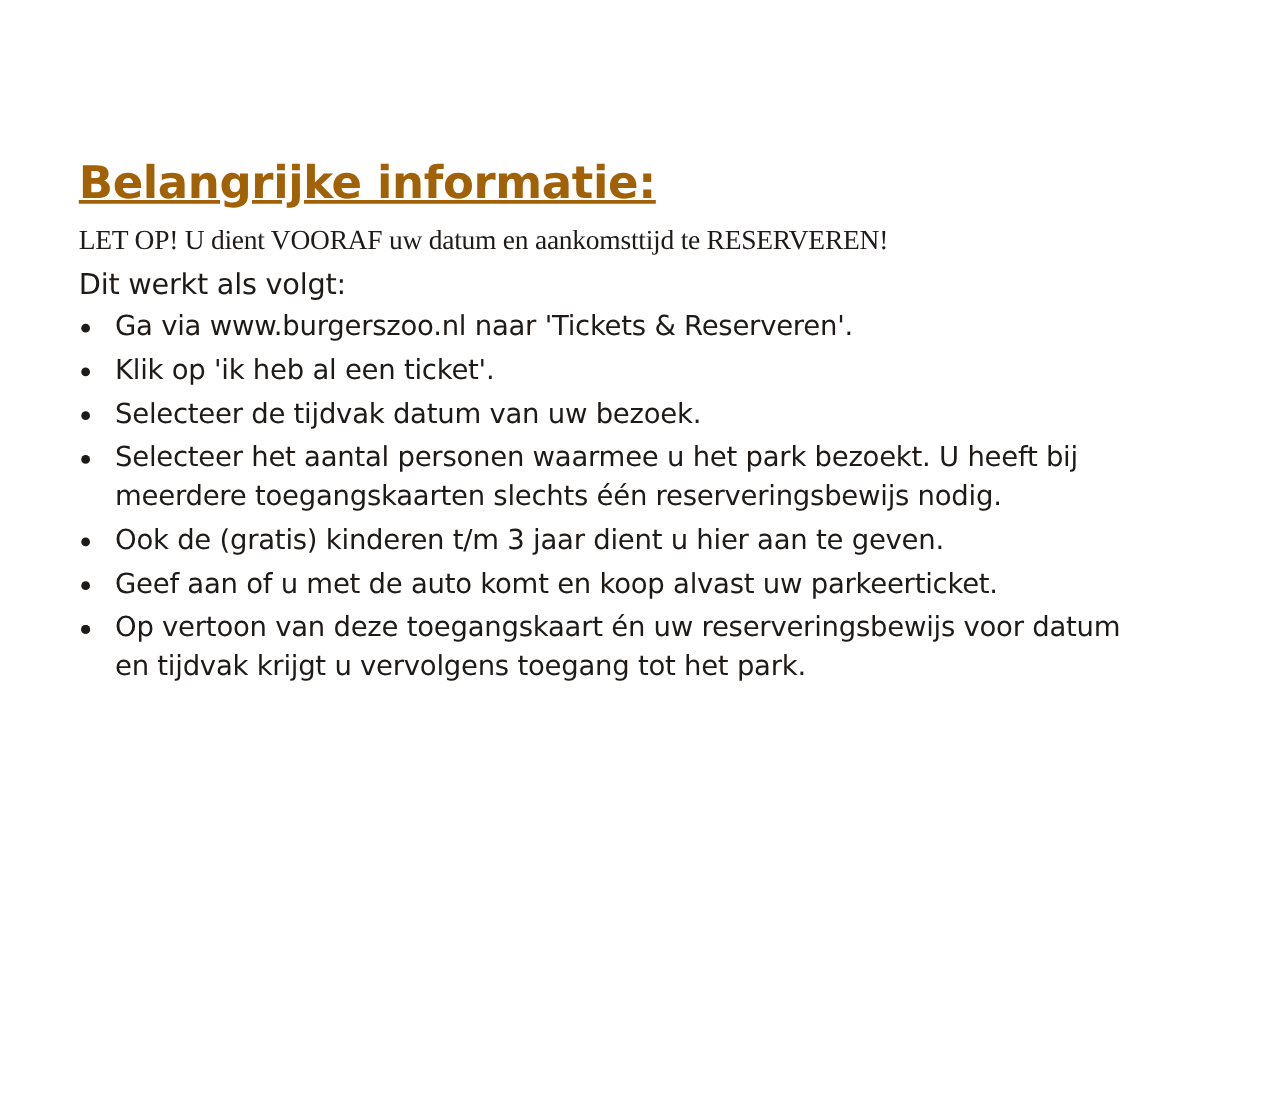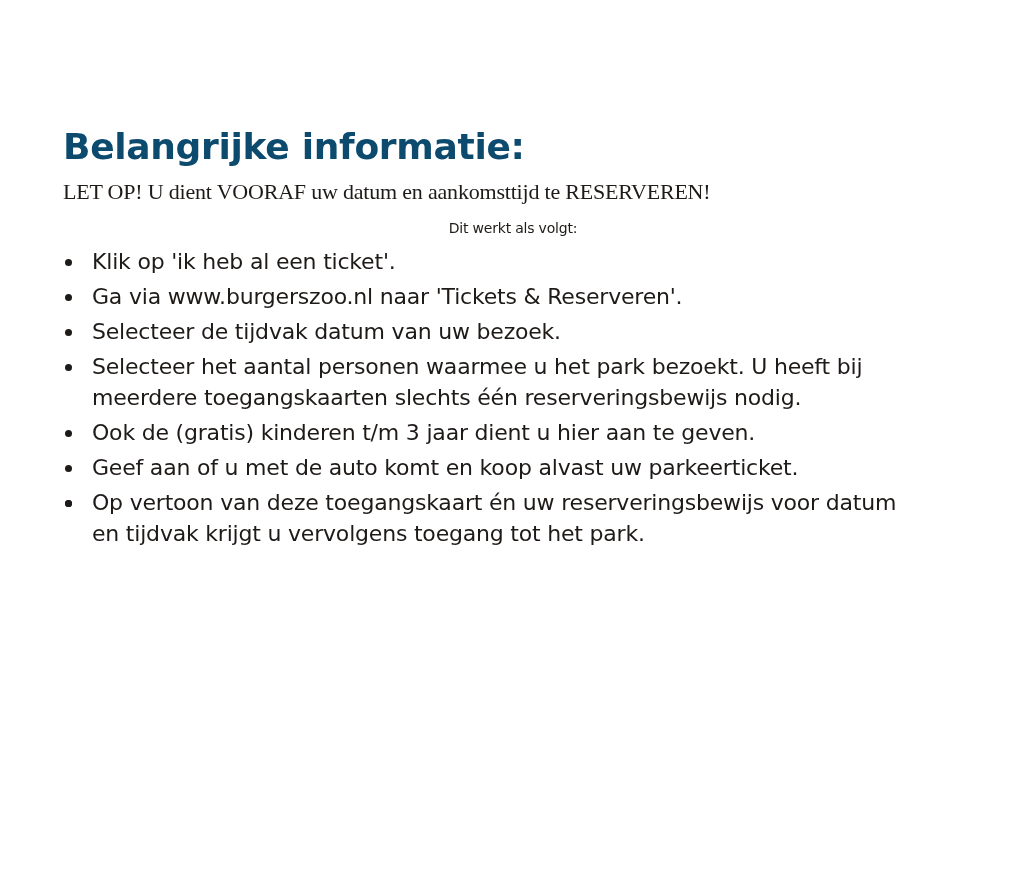--- a/index.html
+++ b/index.html
@@ -1,38 +1,38 @@
 <!DOCTYPE html>
 <html><head>
 <meta charset="utf-8">
 <style>
   html, body { margin:0; padding:0; background:#ffffff; }
   body { width:1024px; height:882px; position:relative; overflow:hidden;
          font-family:"DejaVu Sans", sans-serif; color:#1e1a18; }
   .wrap { position:absolute; left:63px; top:124px; width:900px; }
-  h1 { margin:0; color:#0c4a6e; font-family:"DejaVu Sans", sans-serif;
-       font-weight:bold; font-size:36px; line-height:46px; letter-spacing:-0.3px; }
+  h1 { margin:0; color:#a16207; font-family:"DejaVu Sans", sans-serif;
+       font-weight:bold; font-size:36px; line-height:46px; letter-spacing:-0.3px;text-decoration:underline; }
   .intro { font-size:22px; line-height:40px; margin:2px 0 0 0; letter-spacing:-0.2px;font-family:Liberation Serif, serif; }
-  .lead { font-size:14px; line-height:32px; margin:0; letter-spacing:-0.2px;text-align:center; }
+  .lead { font-size:23px; line-height:32px; margin:0; letter-spacing:-0.2px; }
   ul { list-style:none; margin:2px 0 0 0; padding:0; }
   li { position:relative; padding-left:29px; font-size:22px; line-height:31px;
        margin-bottom:4px; letter-spacing:-0.2px; width:830px; }
   li .bullet { position:absolute; left:2px; top:13px; width:7px; height:7px;
                border-radius:50%; background:#1e1a18; }
 </style>
 </head>
 <body>
 
 <div class="wrap">
   <h1>Belangrijke informatie:</h1>
   <p class="intro" style="width:740px">LET OP! U dient VOORAF uw datum en aankomsttijd te RESERVEREN!</p>
   <p class="lead">Dit werkt als volgt:</p>
   <ul>
+    <li><span class="bullet"></span><span>Ga via www.burgerszoo.nl naar 'Tickets &amp; Reserveren'.</span></li>
     <li><span class="bullet"></span><span>Klik op 'ik heb al een ticket'.</span></li>
-    <li><span class="bullet"></span><span>Ga via www.burgerszoo.nl naar 'Tickets &amp; Reserveren'.</span></li>
     <li><span class="bullet"></span><span>Selecteer de tijdvak datum van uw bezoek.</span></li>
     <li><span class="bullet"></span><span>Selecteer het aantal personen waarmee u het park bezoekt. U heeft bij meerdere toegangskaarten slechts één reserveringsbewijs nodig.</span></li>
     <li><span class="bullet"></span><span>Ook de (gratis) kinderen t/m 3 jaar dient u hier aan te geven.</span></li>
     <li><span class="bullet"></span><span>Geef aan of u met de auto komt en koop alvast uw parkeerticket.</span></li>
     <li><span class="bullet"></span></li>
     <li><span class="bullet"></span><span>Op vertoon van deze toegangskaart én uw reserveringsbewijs voor datum en tijdvak krijgt u vervolgens toegang tot het park.</span></li>
   </ul>
 </div>
 
 </body></html>

